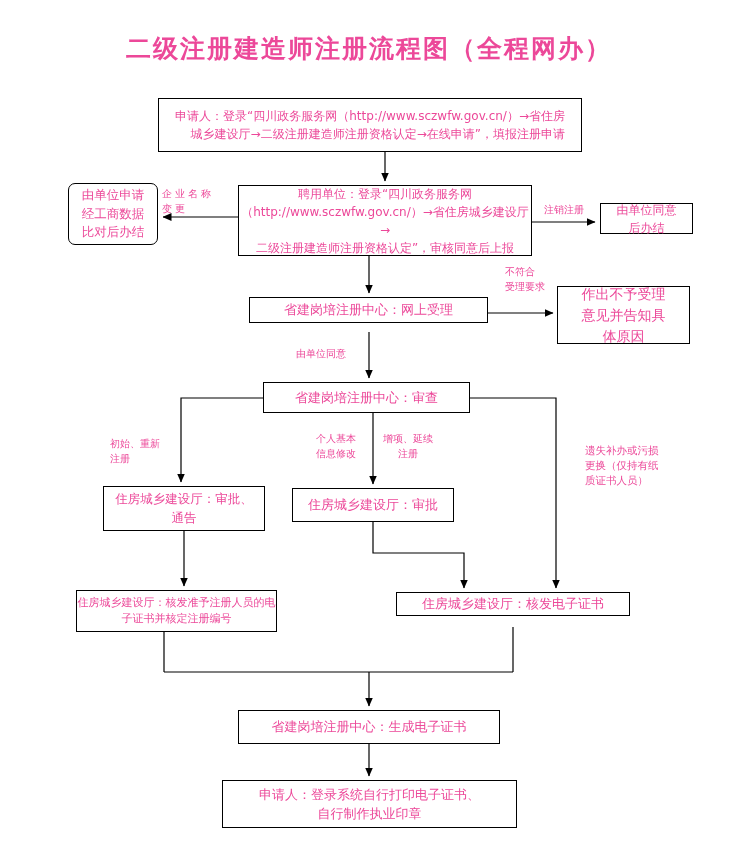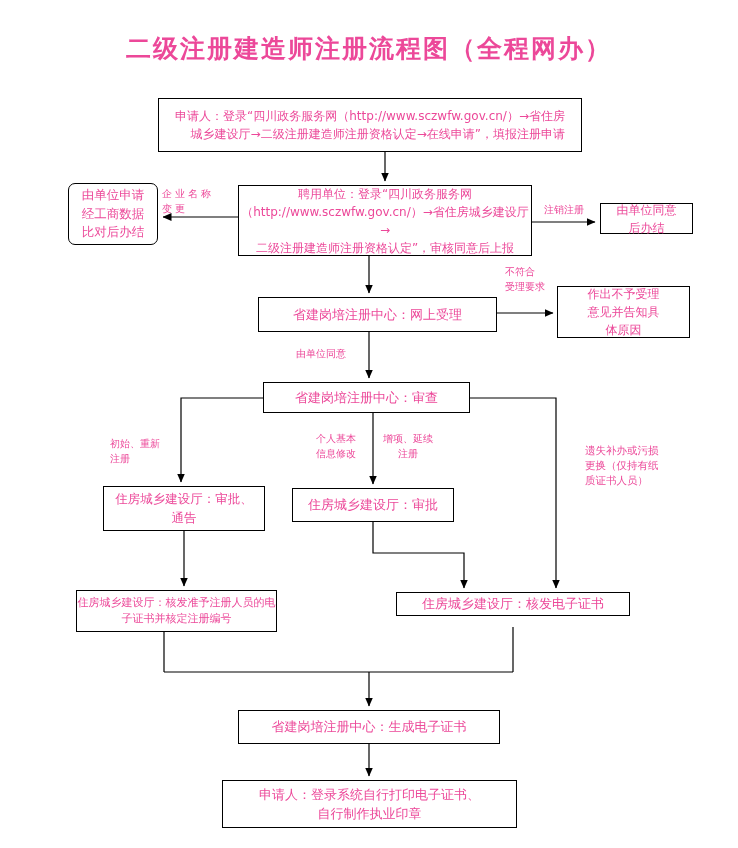--- a/index.html
+++ b/index.html
@@ -26,22 +26,22 @@
     white-space:pre-line;text-align:left;
   }
   svg#wires{position:absolute;left:0;top:0;width:738px;height:848px;}
   svg#wires line, svg#wires polyline{stroke:#000;stroke-width:1.2;fill:none;}
 
   
   #b-applicant-apply   {left:158px;top:98px; width:424px;height:54px;font-size:12px;text-align:right;}
   #b-employer-report   {left:238px;top:185px;width:294px;height:71px;font-size:12px;}
   #b-unit-apply-close  {left:68px; top:183px;width:90px; height:62px;font-size:12.5px;border-radius:7px;}
   #b-unit-agree-close  {left:600px;top:203px;width:93px; height:31px;font-size:12px;}
-  #b-online-acceptance {left:249px;top:297px;width:239px;height:35px;font-size:13px;margin-left:9px;}
-  #b-reject-notice     {left:557px;top:286px;width:133px;height:52px;font-size:12px;}
+  #b-online-acceptance {left:249px;top:297px;width:239px;height:26px;font-size:13px;}
+  #b-reject-notice     {left:557px;top:286px;width:133px;height:58px;font-size:14px;}
   #b-review            {left:263px;top:382px;width:207px;height:31px;font-size:13px;}
   #b-approve-announce  {left:103px;top:486px;width:162px;height:45px;font-size:12.5px;}
   #b-approve           {left:292px;top:488px;width:162px;height:34px;font-size:13px;}
   #b-issue-cert-number {left:64px; top:590px;width:201px;height:42px;font-size:11px;margin-left:12px;}
   #b-issue-ecert       {left:396px;top:592px;width:234px;height:24px;font-size:13px;}
   #b-generate-ecert    {left:238px;top:710px;width:262px;height:34px;font-size:13px;}
   #b-applicant-print   {left:222px;top:780px;width:295px;height:48px;font-size:13px;}
 
   
   #l-enterprise-name-change{left:162px;top:187px;letter-spacing:3px;}

